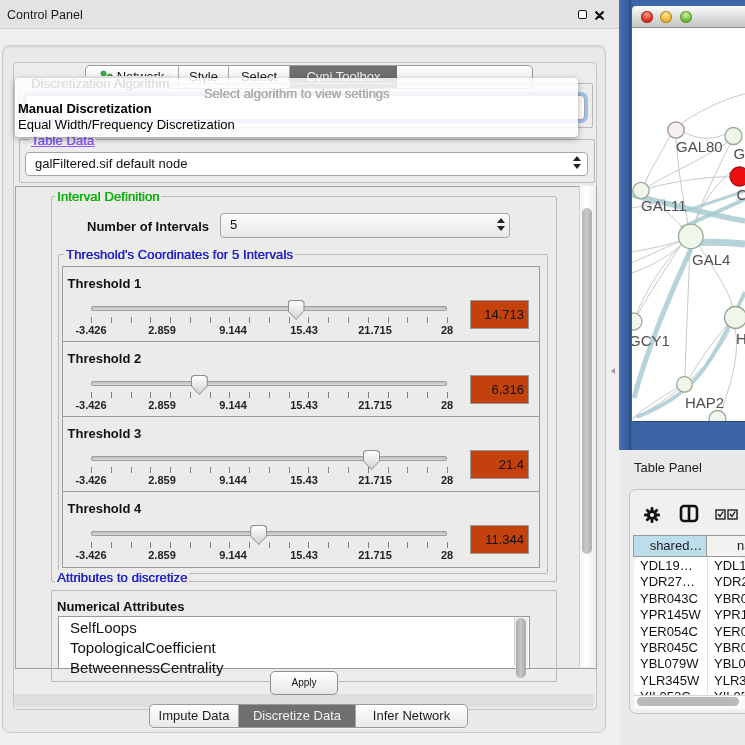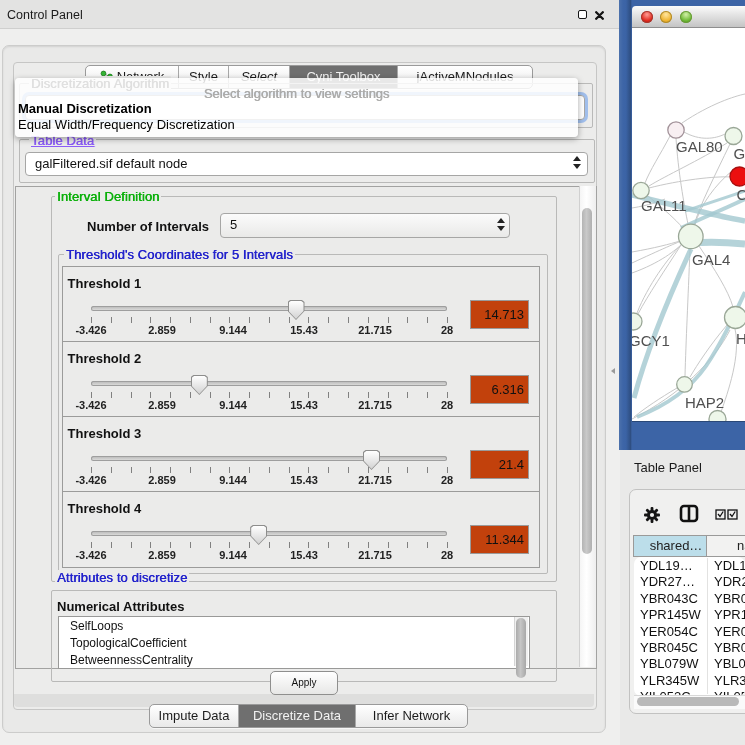--- a/index.html
+++ b/index.html
@@ -43,21 +43,21 @@
 .tpanel .tl{position:absolute;left:4.5px;top:8.5px;font-size:13px;font-weight:bold;color:#111;}
 .track{position:absolute;left:28px;top:39px;width:356px;height:5px;border-radius:3px;background:linear-gradient(#b5b5b5,#e2e2e1);box-shadow:inset 0 0 0 1px #9e9e9e;}
 .ticks{position:absolute;left:28px;top:49.5px;width:357px;height:6px;background:repeating-linear-gradient(90deg,#808080 0 1px,transparent 1px 19.77px);}
 .tlabels{position:absolute;left:0;top:57px;width:476px;height:12px;font-size:11px;font-weight:bold;color:#222;}
 .tlabels span{position:absolute;transform:translateX(-50%);white-space:nowrap;}
 .thumb{position:absolute;top:33px;width:17px;height:20px;}
 .thumb .o{position:absolute;left:0;top:0;width:17px;height:20px;background:#8d8d8c;clip-path:polygon(15% 0,85% 0,100% 10%,100% 55%,50% 100%,0 55%,0 10%);}
 .thumb .i{position:absolute;left:1px;top:1px;width:15px;height:18px;background:linear-gradient(#ffffff,#d2d2d2);clip-path:polygon(15% 0,85% 0,100% 10%,100% 55%,50% 100%,0 55%,0 10%);}
 .vbox{position:absolute;left:407px;top:33px;width:53px;height:27px;background:#c2410c;border:1px solid #9a9a9a;font-size:13px;color:#111;text-align:right;line-height:27px;padding-right:4px;}
 
-#attrlist{left:58px;top:616px;width:470px;height:51px;background:#ffffff;border:1px solid #999998;font-size:12px;color:#111;}
+#attrlist{left:58px;top:616px;width:470px;height:51px;background:#ffffff;border:1px solid #999998;font-size:15px;color:#111;}
 #attrlist div{padding:1.5px 0 1.5px 11px;}
 #listsb{left:514px;top:617px;width:13px;height:49px;background:#f0f0f0;border-left:1px solid #d5d5d5;}
 #listth{left:516px;top:618px;width:10px;height:60px;background:linear-gradient(90deg,#ababab,#c6c6c6 45%,#a8a8a8);border-radius:5px;}
 
 #apply{left:270px;top:671px;width:66px;height:22px;background:linear-gradient(#ffffff,#e7e7e6);border:1px solid #8f8f8e;border-radius:5px;font-size:10px;color:#111;text-align:center;line-height:21px;}
 
 #netwin{left:619px;top:0;width:126px;height:450px;background:linear-gradient(90deg,#4d72ac 0px,#3d65a7 4px,#3b63a5 7px,#2f4f82 11.5px,#3c64a6 13px,#3c64a6);}
 #nettitle{left:632px;top:6px;width:113px;height:21px;background:linear-gradient(#fbfbfb,#c4c4c4);border-bottom:1px solid #8e8e8e;border-top-left-radius:4px;}
 .light{position:absolute;top:11px;width:12px;height:12px;border-radius:50%;}
 #canvas{left:632px;top:28px;width:113px;height:393px;background:#ffffff;border-bottom:1px solid #2a4877;}
@@ -93,23 +93,22 @@
     <div class="s" style="width:92px;">
       <svg width="13" height="13" viewBox="0 0 13 13" style="margin-right:4px;">
         <line x1="3.5" y1="3.5" x2="9.5" y2="6.5" stroke="#8a8a8a" stroke-width="1"></line>
         <line x1="3.5" y1="9.5" x2="9.5" y2="6.5" stroke="#8a8a8a" stroke-width="1"></line>
         <circle cx="3.5" cy="3.5" r="2.4" fill="#35b535" stroke="#1b7a1b" stroke-width="0.8"></circle>
         <circle cx="3.5" cy="9.5" r="2.4" fill="#35b535" stroke="#1b7a1b" stroke-width="0.8"></circle>
         <circle cx="10" cy="6.5" r="2.4" fill="#35b535" stroke="#1b7a1b" stroke-width="0.8"></circle>
       </svg>
       Network</div>
     <div class="s" style="width:49px;">Style</div>
-    <div class="s" style="width:60px;font-style:italic;">Select</div>
+    <div class="s" style="width:60px;">Select</div>
     <div class="s sel" style="width:107px;">Cyni Toolbox</div>
-    <div class="s" style="width:134px;">jActiveMNodules</div>
   </div>
 
   <div class="abs group" style="left:19px;top:83px;width:572px;height:43px;"></div>
   <div class="abs glabel" style="left:29px;top:76px;color:#3d3d3d;">Discretization Algorithm</div>
   <div class="combo" style="left:25px;top:95px;width:558px;height:23px;box-shadow:0 0 0 3px rgba(110,160,235,0.6);"></div>
 
   <div class="abs" id="popup">
     <div class="hint">Select algorithm to view settings</div>
     <div class="it1">Manual Discretization</div>
     <div class="it2">Equal Width/Frequency Discretization</div>

